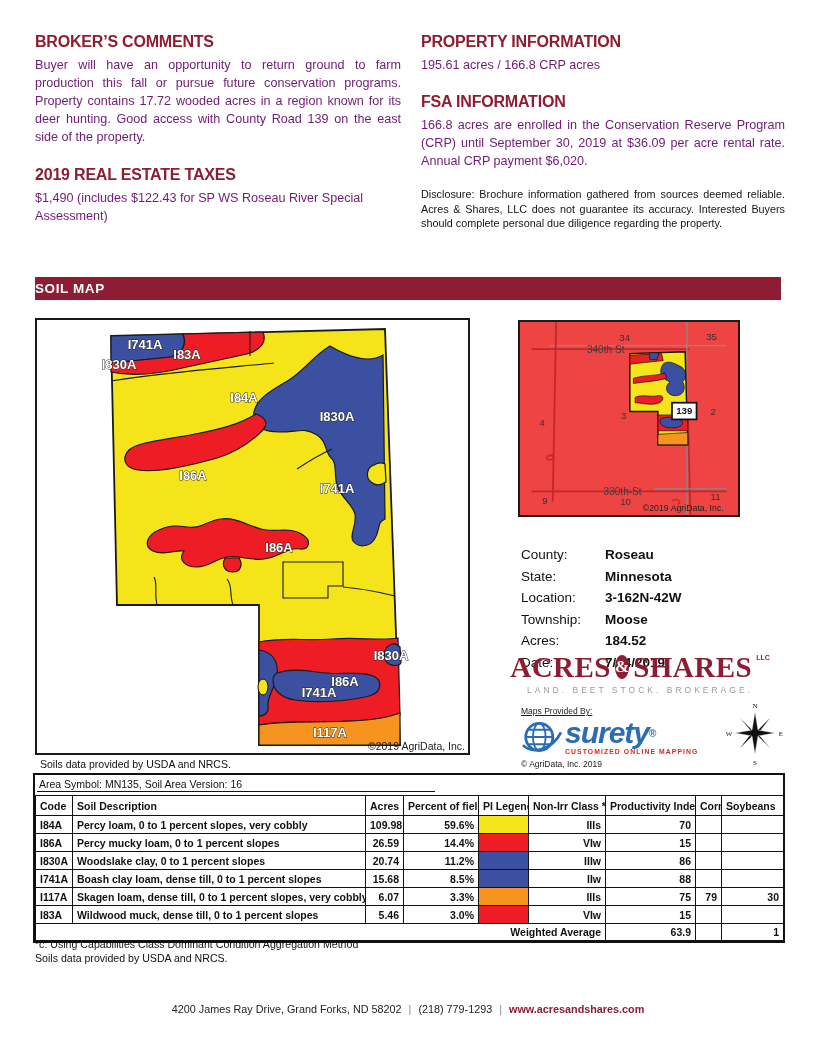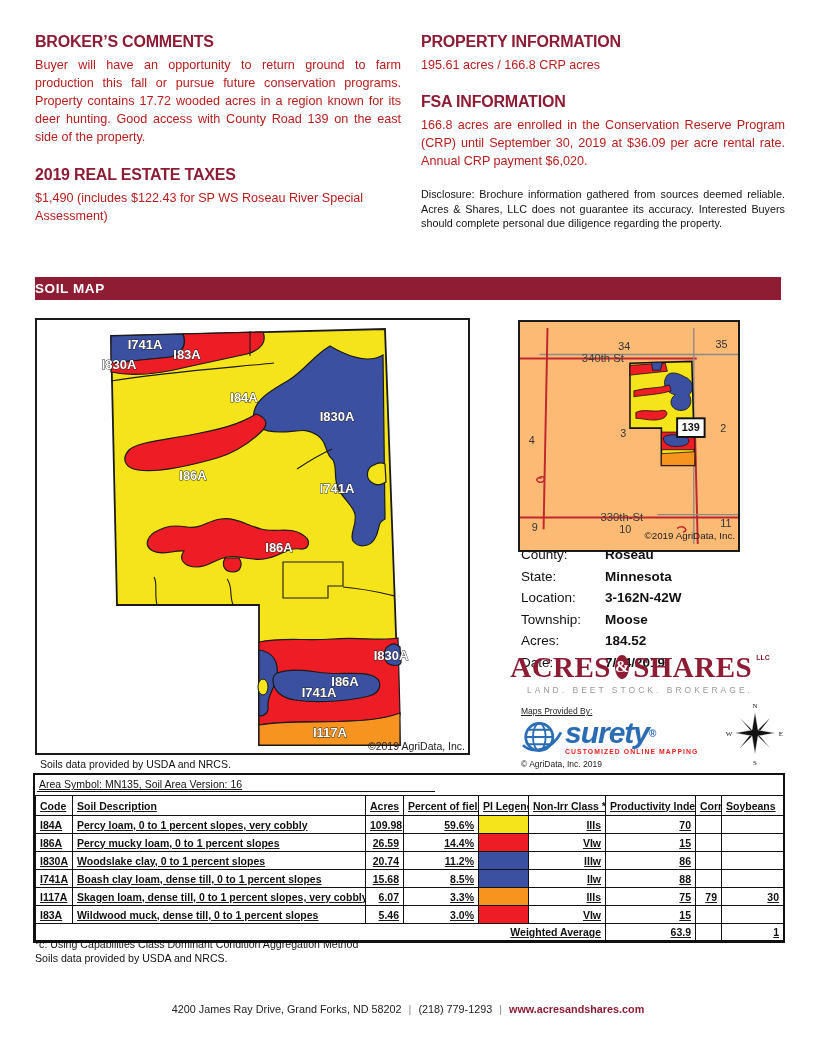--- a/index.html
+++ b/index.html
@@ -5,38 +5,38 @@
   * { margin:0; padding:0; box-sizing:border-box; }
   html,body { background:#ffffff; }
   body { font-family:"Liberation Sans", sans-serif; color:#1a1a1a; }
   .page { position:relative; width:816px; height:1056px; background:#fff; margin:0 auto; overflow:hidden; }
 
   
   .col { position:absolute; top:33px; }
   .col-left  { left:35px;  width:366px; }
   .col-right { left:421px; width:364px; }
   h3.sec { font-size:16px; font-weight:700; letter-spacing:-0.2px; color:#8e1c33; margin-bottom:5px; }
-  .body-text { font-size:12.6px; line-height:18px; text-align:justify; color:#b91c1c; }
+  .body-text { font-size:12.6px; line-height:18px; text-align:justify; color:#701a75; }
   .body-text.noj { text-align:left; }
   .mt { margin-top:20px; }
   .disclosure { margin-top:17px; font-size:10.8px; line-height:14.5px; text-align:justify; color:#141414; }
 
   
   .banner { position:absolute; left:35px; top:277px; width:746px; height:23px; background:#8e1c33;
             color:#fff; font-weight:700; font-size:13.5px; letter-spacing:0.6px; line-height:23px; }
 
   
   .soilmap-box { position:absolute; left:35px; top:318px; width:435px; height:437px; border:2px solid #1a1a1a; background:#fff; }
   .soilmap-box svg { display:block; width:100%; height:100%; }
   .map-caption { position:absolute; left:40px; top:758px; font-size:10.5px; color:#111; }
   .map-label { font:700 13px "Liberation Sans", sans-serif; fill:#ffffff; stroke:#262626; stroke-width:0.9px; paint-order:stroke; text-anchor:middle; }
   .map-copy  { font:400 10.5px "Liberation Sans", sans-serif; fill:#222; text-anchor:end; }
 
   
-  .locmap-box { position:absolute; left:518px; top:320px; width:222px; height:232px; border:2px solid #1a1a1a; background:#fdba74; }
+  .locmap-box { position:absolute; left:518px; top:320px; width:222px; height:197px; border:2px solid #1a1a1a; background:#ef4444; }
   .locmap-box svg { display:block; width:100%; height:100%; }
   .loc-num { font:400 11px "Liberation Sans", sans-serif; fill:#333; }
   .loc-road-label { font:400 11.5px "Liberation Sans", sans-serif; fill:#3d3d3d; }
   .loc-copy { font:400 10px "Liberation Sans", sans-serif; fill:#222; text-anchor:end; }
   .badge-txt { font:700 11px "Liberation Sans", sans-serif; fill:#111; text-anchor:middle; }
 
   
   .info-table { position:absolute; left:521px; top:544px; width:235px; }
   .info-row { display:flex; height:21.5px; align-items:center; }
   .info-label { width:84px; font-size:13.5px; color:#111; }
@@ -59,21 +59,21 @@
   .surety-word-wrap { margin-left:2px; }
   .surety-word { font-size:30px; font-weight:700; font-style:italic; color:#2a6db5; letter-spacing:-1px; line-height:28px; }
   .surety-reg { font-size:10px; vertical-align:super; font-style:normal; }
   .surety-sub { font-size:6.8px; font-weight:700; letter-spacing:1.1px; color:#e8211d; margin-top:0px; }
   .surety-bottom { display:flex; justify-content:space-between; margin-top:3px; font-size:8.5px; color:#222; width:238px;flex-direction:column; }
   .surety-bottom a { color:#222; text-decoration:none;margin-top:36px; }
 
   .compass { position:absolute; left:726px; top:700px; width:58px; height:66px; }
 
   
-  .table-box { position:absolute; left:33px; top:773px; width:752px; border:2px solid #111; background:#fff;text-decoration:underline; }
+  .table-box { position:absolute; left:33px; top:773px; width:752px; border:2px solid #111; background:#fff; }
   .area-line { margin:2px 0 3px 2px; width:398px; border-bottom:1.5px solid #111; font-size:10.5px; color:#111; padding:1px 0 1px 2px; }
   table.soil { border-collapse:collapse; width:748px; table-layout:fixed; }
   table.soil th, table.soil td { border:1.2px solid #111; font-size:10.5px; font-weight:700; color:#111;
         padding:2px 4px; height:18px; overflow:hidden; white-space:nowrap; }
   table.soil th { text-align:left; height:20px; }
   td.left { text-align:left; } td.right { text-align:right; } td.swatch { padding:0; }
   tr.wavg td { height:17px;padding-left:31px; }
   .wavg-label { text-align:right; }
 
   

